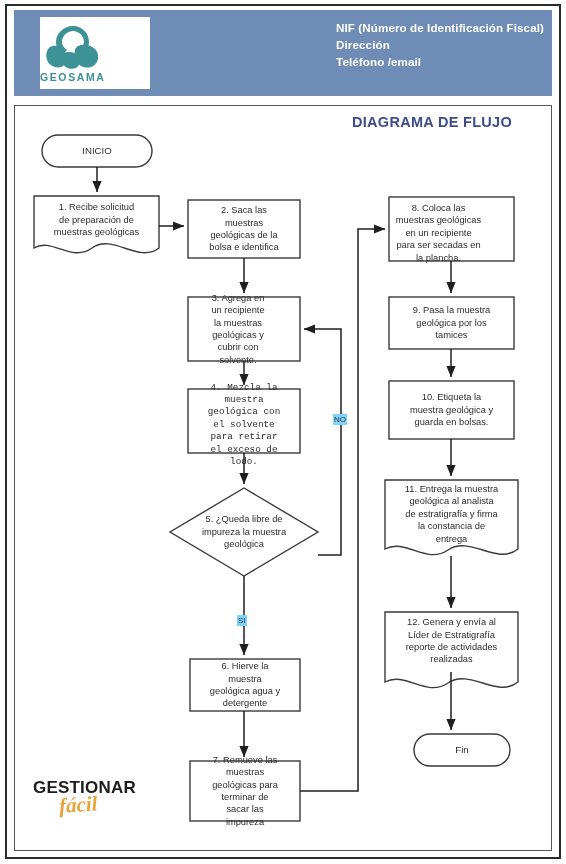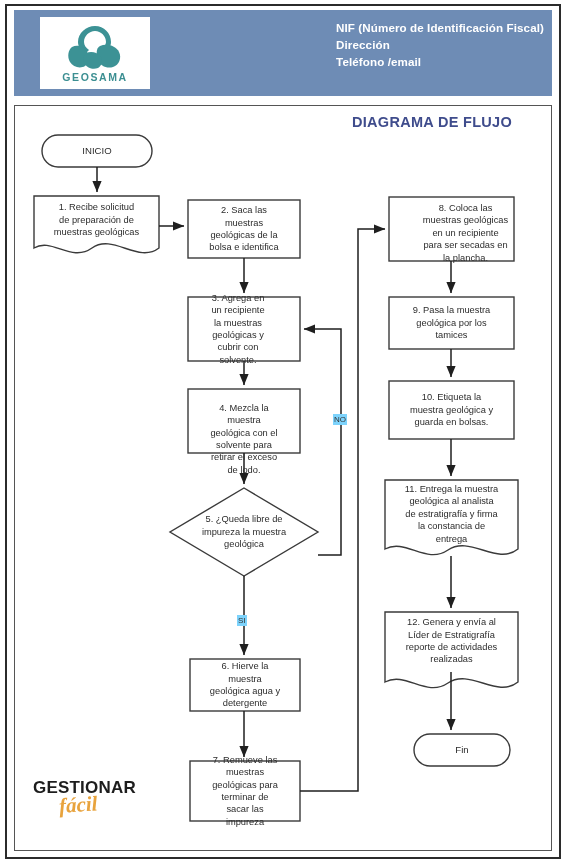--- a/index.html
+++ b/index.html
@@ -34,21 +34,21 @@
     background:#6e8cb5;
     box-sizing:border-box;
   }
   #logo-box{
     position:absolute;
     left:26px;top:7px;
     width:110px;height:72px;
     background:#ffffff;
     box-sizing:border-box;
     display:flex;flex-direction:column;
-    align-items:center;justify-content:center;
+    justify-content:center;
   }
   #logo-globe{width:66px;height:50px;display:block;}
   #logo-word{
     font-size:10.5px;
     letter-spacing:1.6px;
     color:#3c8f92;
     font-weight:bold;
     margin-top:-2px;
     font-family:"Liberation Sans",sans-serif;
   }
@@ -248,29 +248,29 @@
   </svg>
 
   <div class="node-text term-text" style="left:42px;top:135px;width:110px;height:32px;">INICIO</div>
 
   <div class="node-text" style="left:34px;top:196px;width:125px;height:48px;">1. Recibe solicitud de preparación de muestras geológicas</div>
 
   <div class="node-text" style="left:188px;top:200px;width:112px;height:58px;">2. Saca las muestras geológicas de la bolsa e identifica</div>
 
   <div class="node-text" style="left:188px;top:297px;width:100px;height:64px;">3. Agrega en un recipiente la muestras geológicas y cubrir con solvente.</div>
 
-  <div class="node-text" style="left:188px;top:403px;width:112px;height:72px;">4. Mezcla la muestra geológica con el solvente para retirar el exceso de lodo.</div>
+  <div class="node-text" style="left:188px;top:389px;width:112px;height:72px;font-family:Liberation Mono, monospace;">4. Mezcla la muestra geológica con el solvente para retirar el exceso de lodo.</div>
 
   <div class="node-text" style="left:178px;top:508px;width:132px;height:48px;">5. ¿Queda libre de impureza la  muestra geológica</div>
 
   <div class="node-text" style="left:190px;top:659px;width:110px;height:52px;">6. Hierve la muestra geológica   agua y detergente</div>
 
   <div class="node-text" style="left:190px;top:761px;width:110px;height:60px;">7. Remueve las muestras geológicas para terminar de sacar las impureza</div>
 
-  <div class="node-text" style="left:403px;top:197px;width:125px;height:72px;">8. Coloca las muestras geológicas en un recipiente para ser secadas en la plancha.</div>
+  <div class="node-text" style="left:376px;top:197px;width:125px;height:72px;">8. Coloca las muestras geológicas en un recipiente para ser secadas en la plancha.</div>
 
   <div class="node-text" style="left:389px;top:297px;width:125px;height:52px;">9. Pasa la  muestra geológica por los tamices</div>
 
   <div class="node-text" style="left:389px;top:381px;width:125px;height:58px;">10. Etiqueta la muestra  geológica  y guarda  en bolsas.</div>
 
   <div class="node-text" style="left:385px;top:483px;width:133px;height:62px;">11.  Entrega la muestra geológica  al analista de estratigrafía y firma  la constancia de entrega</div>
 
   <div class="node-text" style="left:385px;top:615px;width:133px;height:52px;">12. Genera y envía al Líder de Estratigrafía reporte de actividades realizadas</div>
 
   <div class="node-text term-text" style="left:414px;top:734px;width:96px;height:32px;">Fin</div>

